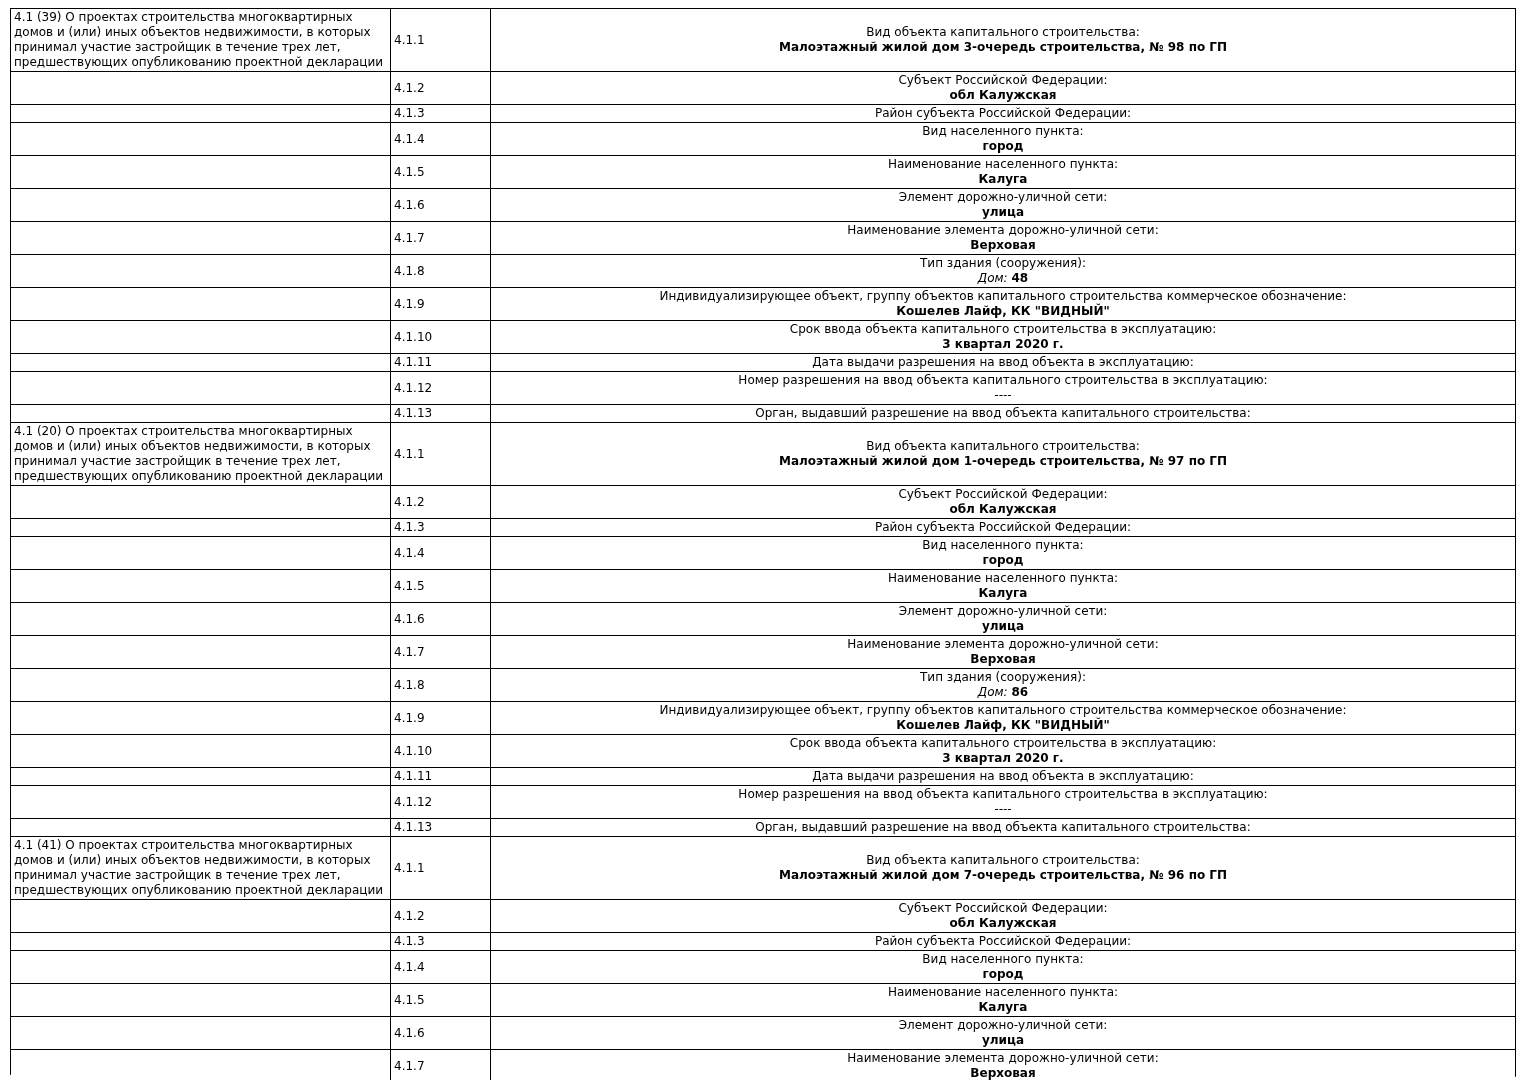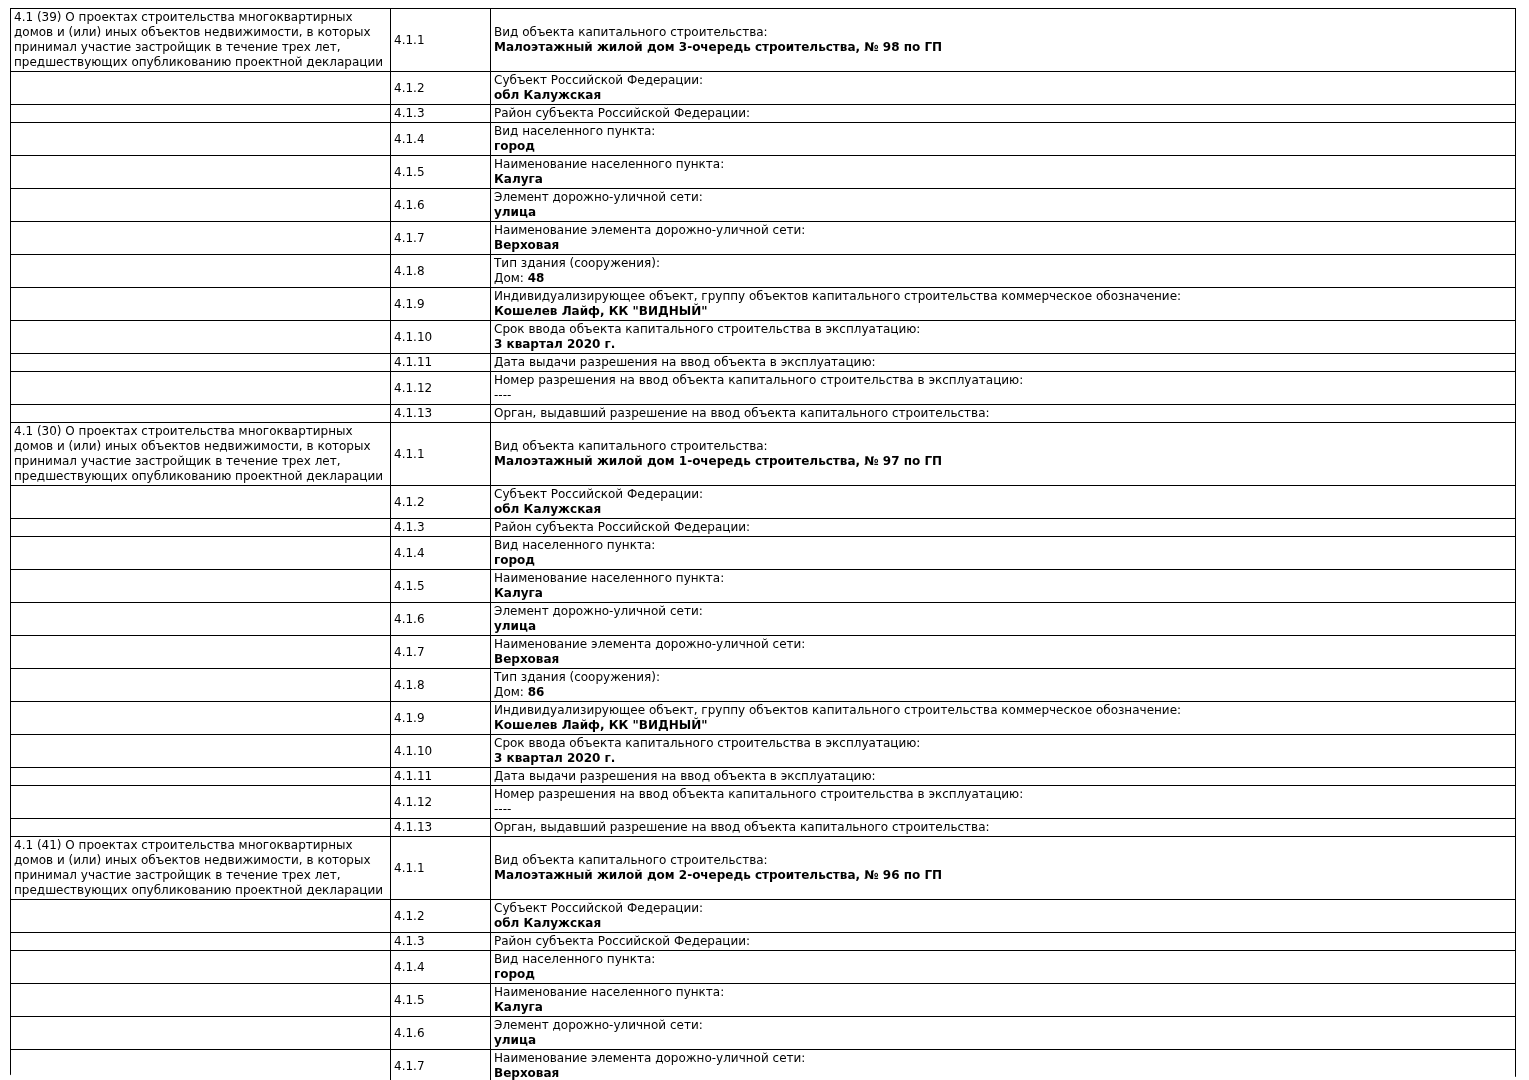--- a/index.html
+++ b/index.html
@@ -36,24 +36,25 @@
   col.col-val  { width: 1025px; }
   td.desc-cell {
     vertical-align: top;
   }
   td.code-cell {
     vertical-align: middle;
     margin-left: 48px;
   }
   td.field-cell {
     vertical-align: middle;
+    text-align: center;
   }
   .field-label { font-weight: normal; }
   .field-value { font-weight: bold; }
-  .field-value.plain, .plain { font-weight: normal; }
+  .field-value.plain, .plain { font-weight: normal; font-style: italic; }
 </style>
 </head>
 <body>
 
 <div class="page">
   <table class="decl-table">
     <colgroup>
       <col class="col-desc">
       <col class="col-code">
       <col class="col-val">
@@ -154,21 +155,21 @@
           </td>
         </tr>
         <tr>
           <td class="desc-cell"></td>
           <td class="code-cell">4.1.13</td>
           <td class="field-cell">
             <div class="field-label">Орган, выдавший разрешение на ввод объекта капитального строительства:</div>
           </td>
         </tr>
         <tr>
-          <td class="desc-cell">4.1 (30) О проектах строительства многоквартирных домов и (или) иных объектов недвижимости, в которых принимал участие застройщик в течение трех лет, предшествующих опубликованию проектной декларации</td>
+          <td class="desc-cell">4.1 (20) О проектах строительства многоквартирных домов и (или) иных объектов недвижимости, в которых принимал участие застройщик в течение трех лет, предшествующих опубликованию проектной декларации</td>
           <td class="code-cell">4.1.1</td>
           <td class="field-cell">
             <div class="field-label">Вид объекта капитального строительства:</div>
             <div class="field-value">Малоэтажный жилой дом 1-очередь строительства, № 97 по ГП</div>
           </td>
         </tr>
         <tr>
           <td class="desc-cell"></td>
           <td class="code-cell">4.1.2</td>
           <td class="field-cell">
@@ -259,21 +260,21 @@
           <td class="code-cell">4.1.13</td>
           <td class="field-cell">
             <div class="field-label">Орган, выдавший разрешение на ввод объекта капитального строительства:</div>
           </td>
         </tr>
         <tr>
           <td class="desc-cell">4.1 (41) О проектах строительства многоквартирных домов и (или) иных объектов недвижимости, в которых принимал участие застройщик в течение трех лет, предшествующих опубликованию проектной декларации</td>
           <td class="code-cell">4.1.1</td>
           <td class="field-cell">
             <div class="field-label">Вид объекта капитального строительства:</div>
-            <div class="field-value">Малоэтажный жилой дом 2-очередь строительства, № 96 по ГП</div>
+            <div class="field-value">Малоэтажный жилой дом 7-очередь строительства, № 96 по ГП</div>
           </td>
         </tr>
         <tr>
           <td class="desc-cell"></td>
           <td class="code-cell">4.1.2</td>
           <td class="field-cell">
             <div class="field-label">Субъект Российской Федерации:</div>
             <div class="field-value">обл Калужская</div>
           </td>
         </tr>

